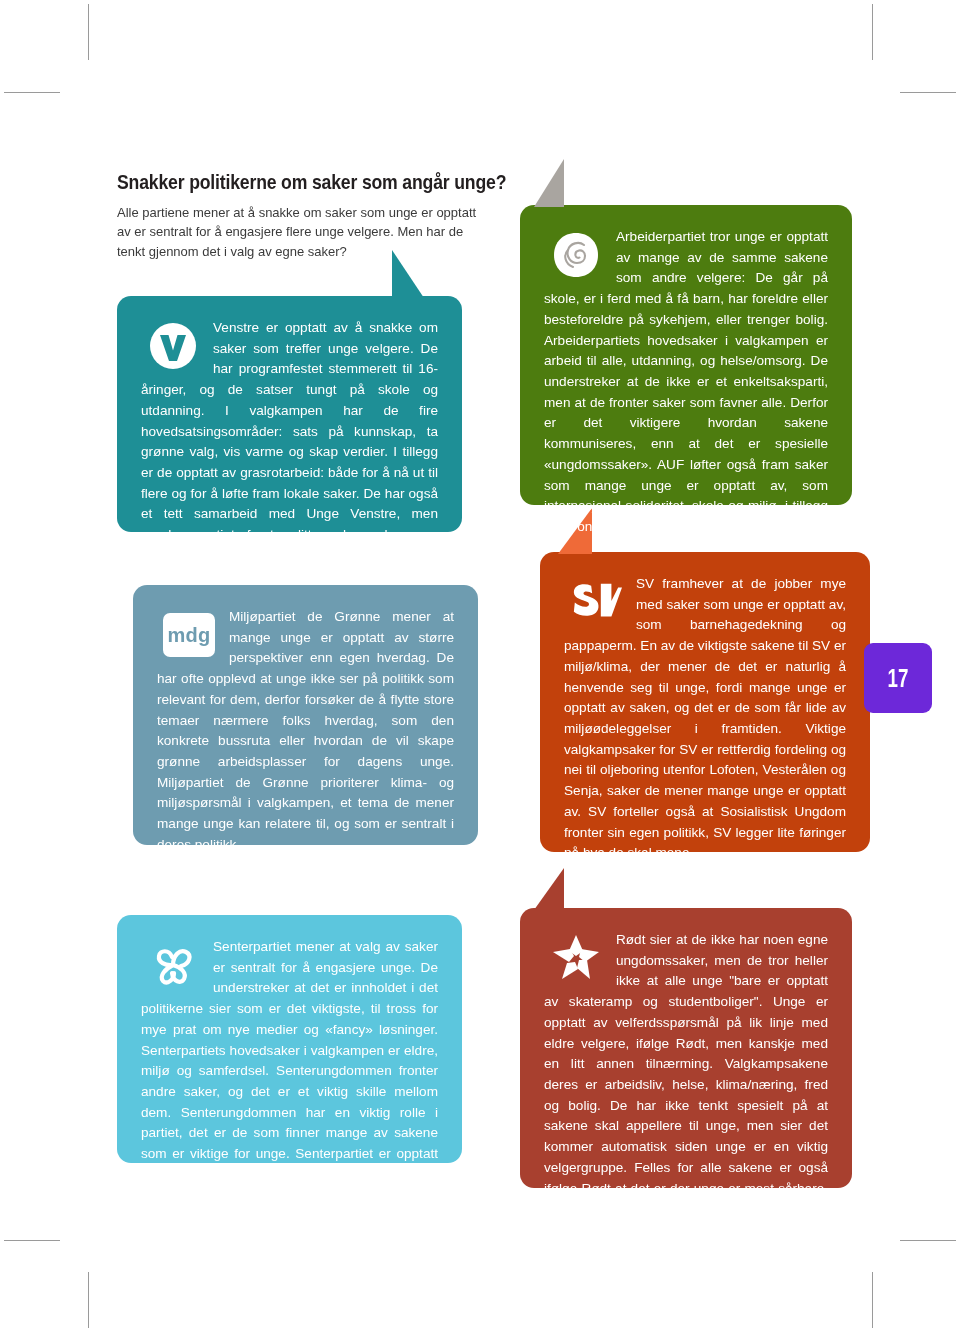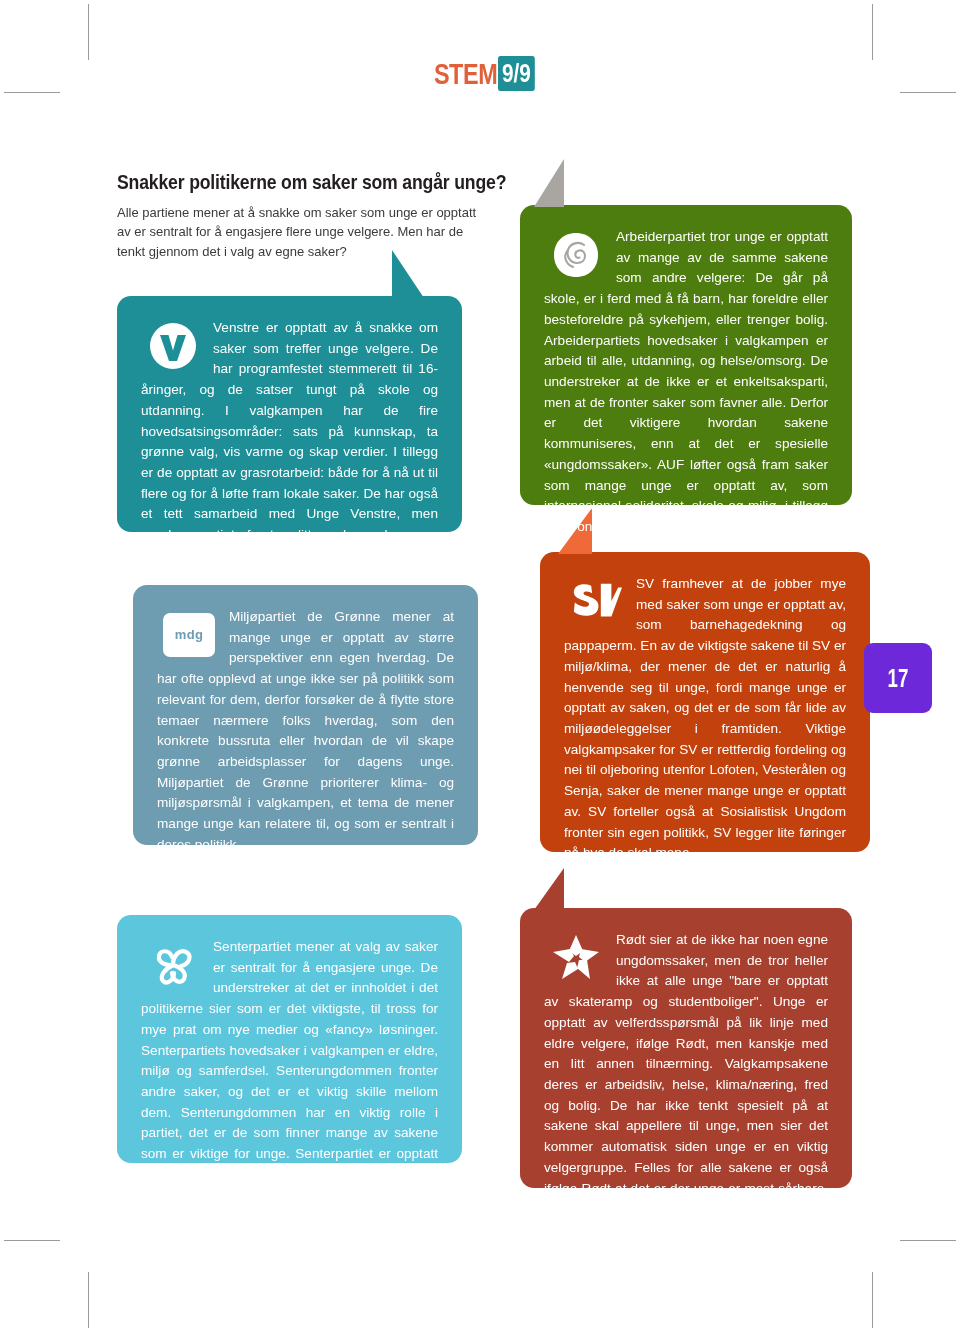--- a/index.html
+++ b/index.html
@@ -122,21 +122,21 @@
     top: -40px; left: 14px;
     border-right: 0 solid transparent;
     border-left: 30px solid transparent;
     border-bottom: 42px solid #a8402f;
   }
 
   
   .mdg-tile {
     width: 52px; height: 44px; background: #fff; border-radius: 7px;
     display: flex; align-items: center; justify-content: center;
-    color: #6e9cb0; font-size: 13px; font-weight: bold; letter-spacing: 0.3px;
+    color: #6e9cb0; font-size: 20px; font-weight: bold; letter-spacing: 0.3px;
   }
 
   
   #pagebadge {
     position: absolute; right: 28px; top: 643px;
     width: 68px; height: 70px; background: #6d28d9; border-radius: 9px;
     display: flex; align-items: center; justify-content: center;
   }
   #pagebadge span {
     font-family: "Liberation Sans Narrow", "Liberation Sans", sans-serif;
@@ -162,26 +162,20 @@
 
   <div class="crop v" style="left:88px;  top:4px;"></div>
   <div class="crop h" style="left:4px;   top:92px;"></div>
   <div class="crop v" style="left:872px; top:4px;"></div>
   <div class="crop h" style="left:900px; top:92px;"></div>
   <div class="crop v" style="left:88px;  top:1272px;"></div>
   <div class="crop h" style="left:4px;   top:1240px;"></div>
   <div class="crop v" style="left:872px; top:1272px;"></div>
   <div class="crop h" style="left:900px; top:1240px;"></div>
 
-  <div id="masthead">
-    <div class="logo-wrap">
-      <span class="logo-stem">STEM</span>
-      <span class="logo-badge">9/9</span>
-    </div>
-  </div>
 
   <div id="intro">
     <h1>Snakker politikerne om saker som angår unge?</h1>
     <p>Alle partiene mener at å snakke om saker som unge er opptatt av er sentralt for å engasjere flere unge velgere. Men har de tenkt gjennom det i valg av egne saker?</p>
   </div>
 
   <div class="box" id="box-venstre">
     <div class="tail"></div>
     <div class="inner">
       <span class="logo">

